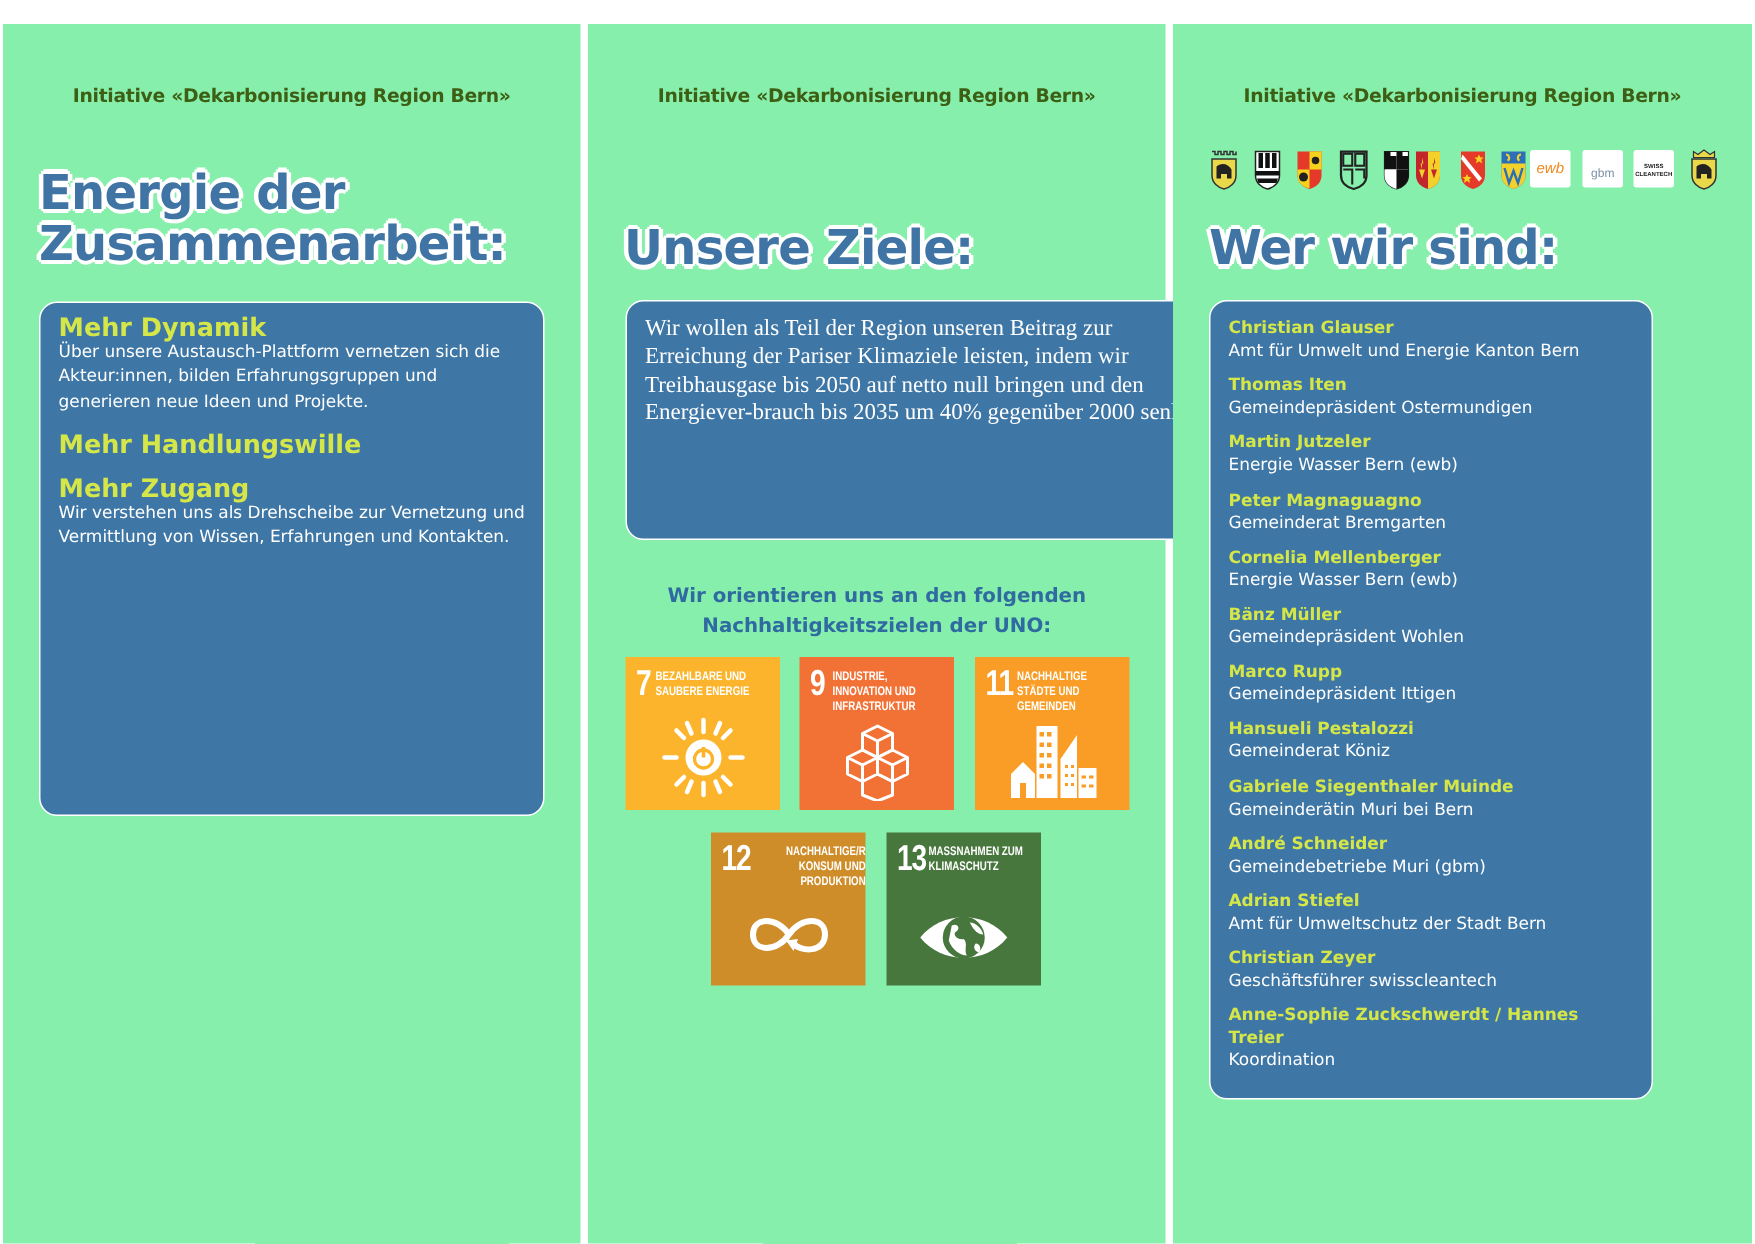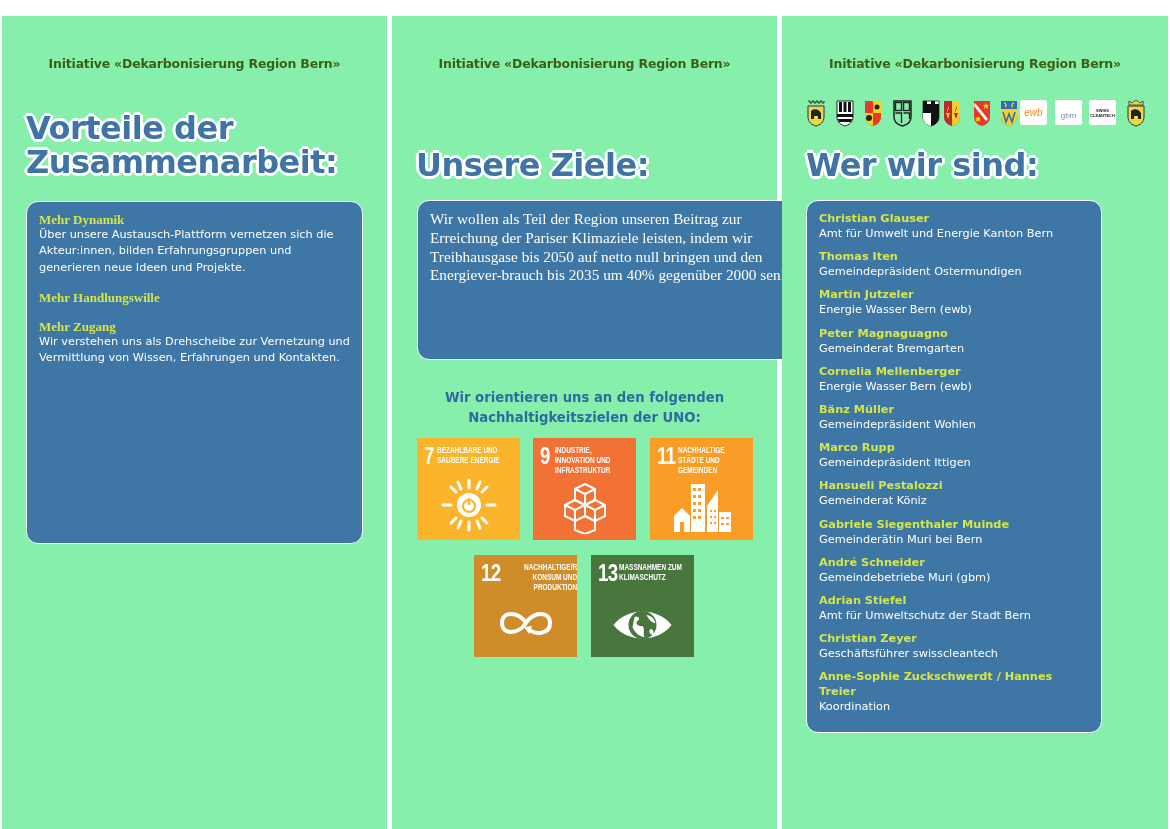--- a/index.html
+++ b/index.html
@@ -38,21 +38,21 @@
     position: absolute;
     background: #3e76a5;
     border: 1.5px solid #ffffff;
     border-radius: 12px;
     color: #ffffff;
   }
 
   
   #benefits-box { left: 24px; top: 185px; width: 337px; height: 343px; padding: 10px 12px; }
   .benefit { margin-bottom: 14px; }
-  .benefit-title { color: #d4e648; font-weight: bold; font-size: 13px; line-height: 15px; font-family: Liberation Serif, serif; }
+  .benefit-title { color: #d4e648; font-weight: bold; font-size: 17px; line-height: 15px; }
   .benefit-text { font-size: 11.3px; line-height: 16.3px; color: #fff; }
 
   
   #goals-box { left: 25px; top: 184px; width: 405px; height: 160px; padding: 9px 12px; font-family: Liberation Serif, serif; }
   #goals-text { font-size: 15.3px; line-height: 18.8px; color: #fff; }
   #sdg-intro {
     position: absolute; left: 0; right: 0; top: 372px;
     text-align: center; font-weight: bold; font-size: 13.2px; line-height: 20px;
     color: #2f6aa1;
   }
@@ -88,21 +88,21 @@
   .member { margin-bottom: 7.2px; }
   .member-name { color: #d4e648; font-weight: bold; font-size: 11.3px; line-height: 15px; }
   .member-role { font-size: 11.3px; line-height: 16px; color: #fff; }
 </style>
 </head>
 <body>
 
 <section class="panel" id="panel-1">
   <div class="kicker">Initiative «Dekarbonisierung Region Bern»</div>
   <h1 class="big-title" style="top:95px;">
-    <span>Vorteile der</span><br>
+    <span>Energie der</span><br>
     <span>Zusammenarbeit:</span>
   </h1>
   <div class="blue-box" id="benefits-box">
     <div class="benefit">
       <div class="benefit-title">Mehr Dynamik</div>
       <div class="benefit-text">Über unsere Austausch-Plattform vernetzen sich die Akteur:innen, bilden Erfahrungsgruppen und generieren neue Ideen und Projekte.</div>
     </div>
     <div class="benefit">
       <div class="benefit-title">Mehr Handlungswille</div>
     </div>

